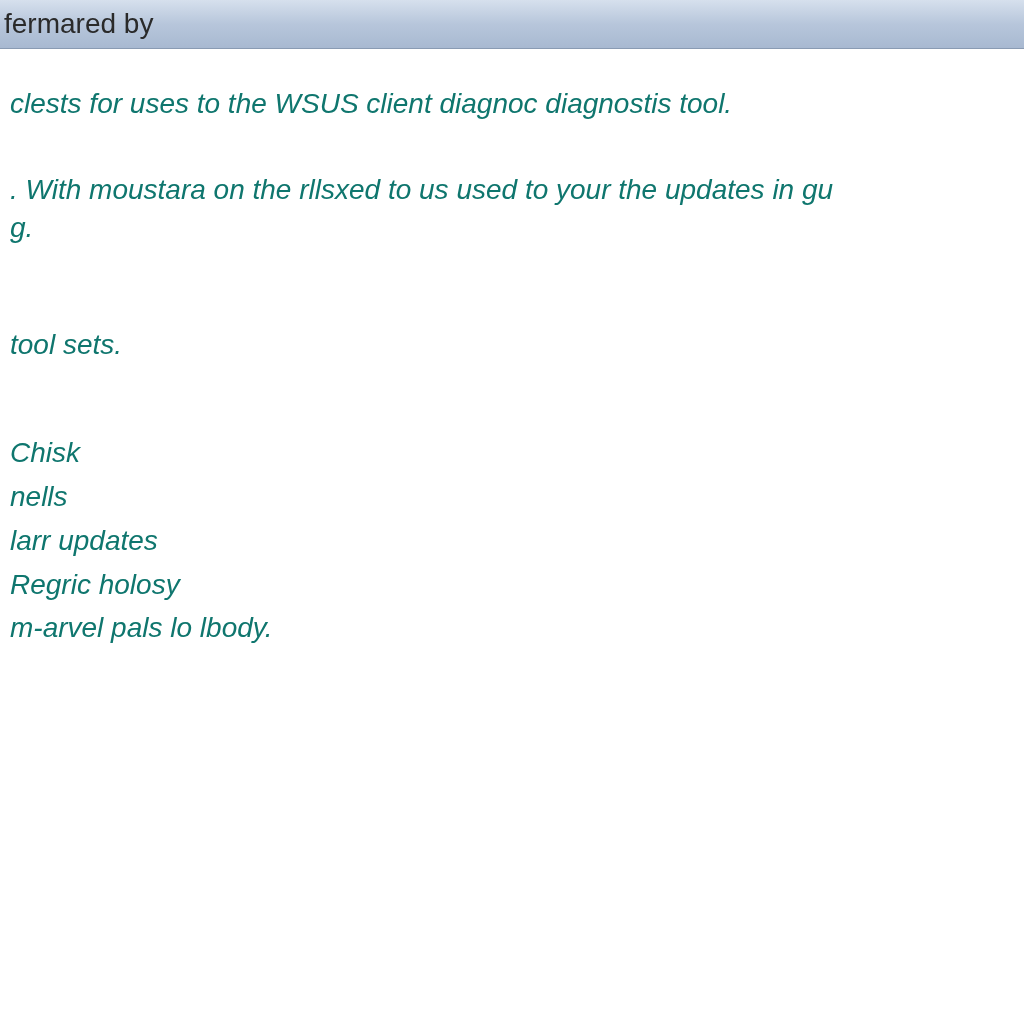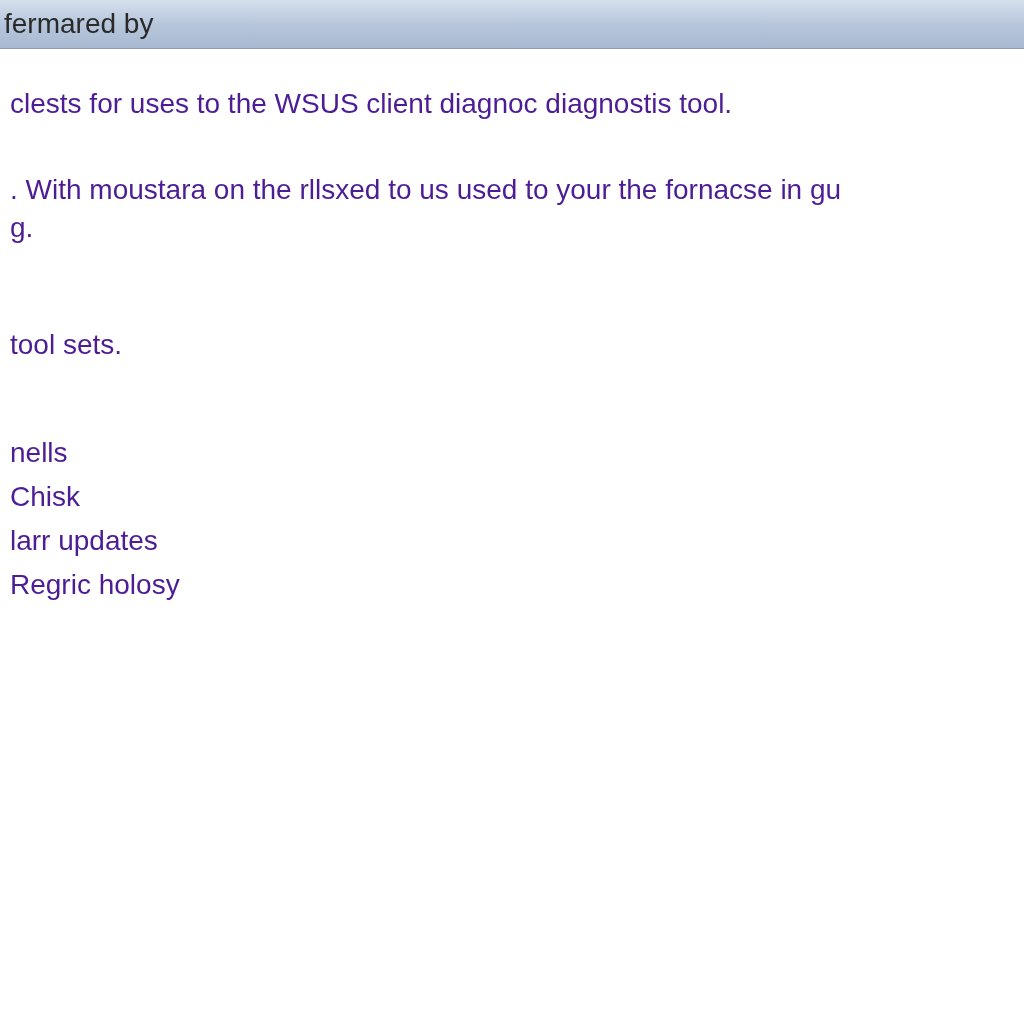--- a/index.html
+++ b/index.html
@@ -28,21 +28,22 @@
     padding-left: 4px;
     font-size: 28px;
     color: #2a2a2a;
     white-space: nowrap;
     overflow: hidden;
   }
   .content {
     padding: 36px 26px 10px 10px;
     font-size: 28px;
     line-height: 1.35;
-    color: #4c1d95;
+    color: #0f766e;
+    font-style: italic;
   }
   .para {
     margin-bottom: 48px;
     white-space: nowrap;
     overflow: hidden;
   }
   .para.wrap2 {
     white-space: normal;
   }
   .para .line {
@@ -70,30 +71,31 @@
     <span>fermared by</span>
   </div>
 
   <div class="content">
 
     <div class="para">
       <span>clests for uses to the WSUS client diagnoc diagnostis tool.</span>
     </div>
 
     <div class="para wrap2">
-      <span class="line">. With moustara on the rllsxed to us used to your the fornacse in gu</span>
+      <span class="line">. With moustara on the rllsxed to us used to your the updates in gu</span>
       <span class="line">g.</span>
     </div>
 
     <div class="para wrap2" style="margin-top:80px;">
       <span class="line">tool sets.</span>
     </div>
 
     <div class="list" style="margin-top:70px;">
+      <span class="list-item">Chisk</span>
       <span class="list-item">nells</span>
-      <span class="list-item">Chisk</span>
       <span class="list-item">larr updates</span>
       <span class="list-item">Regric holosy</span>
+      <span class="list-item">m-arvel pals lo lbody.</span>
     </div>
 
   </div>
 
 </div>
 
 </body></html>

